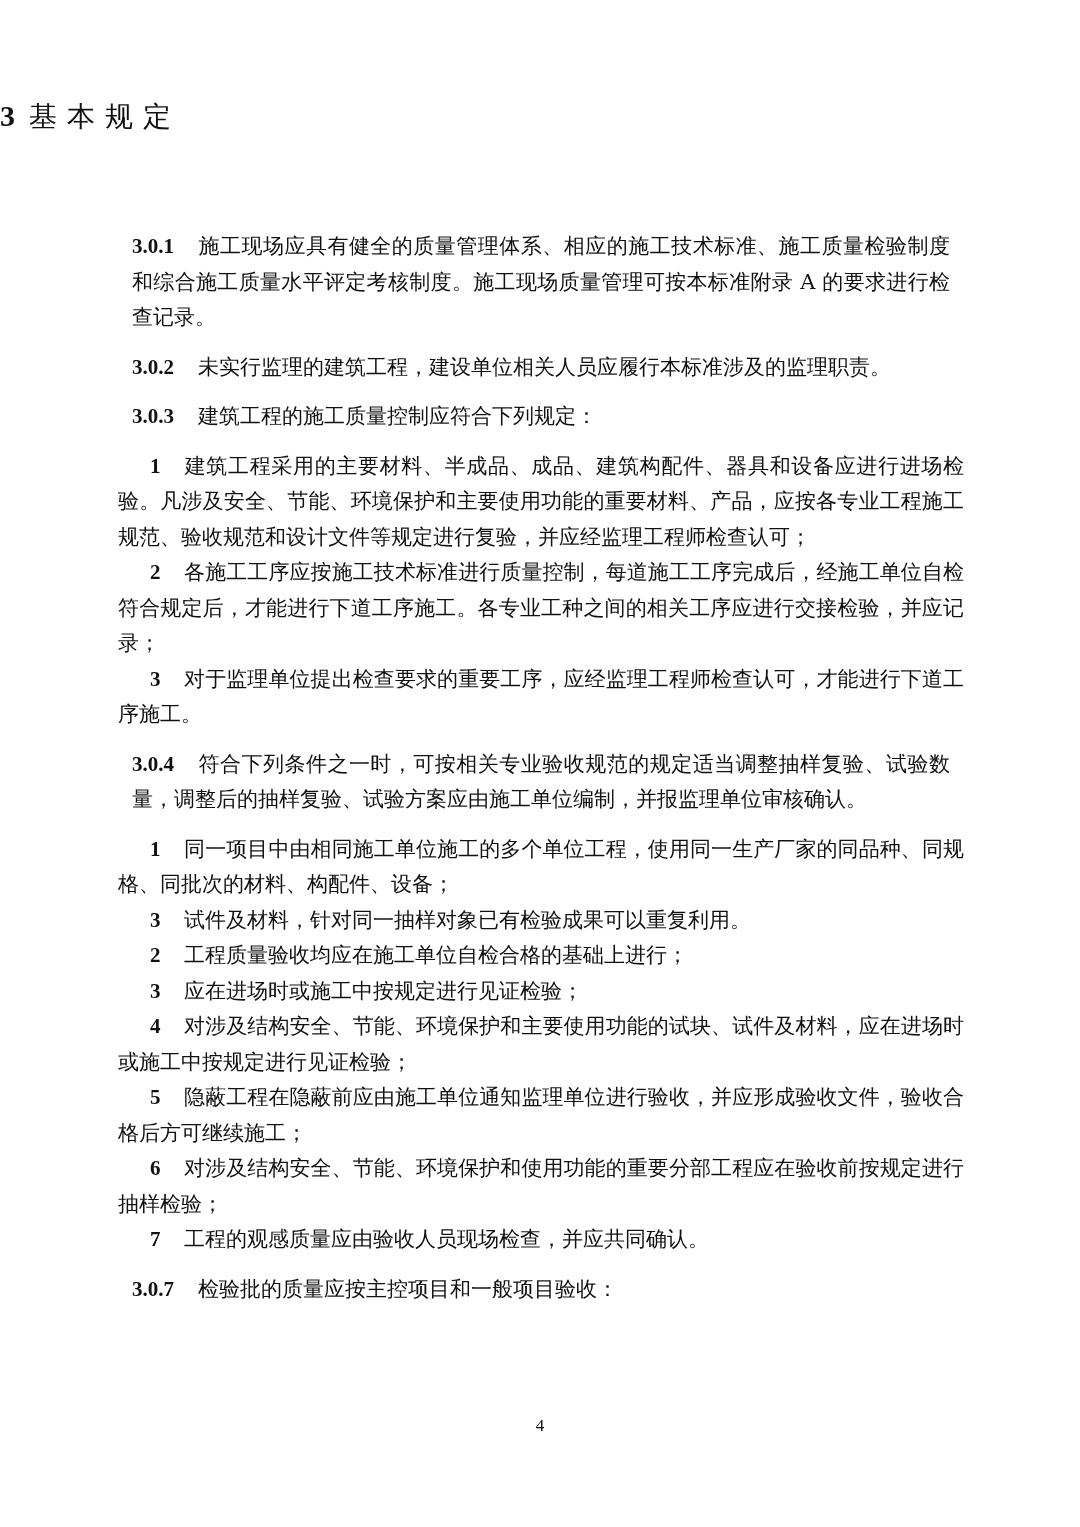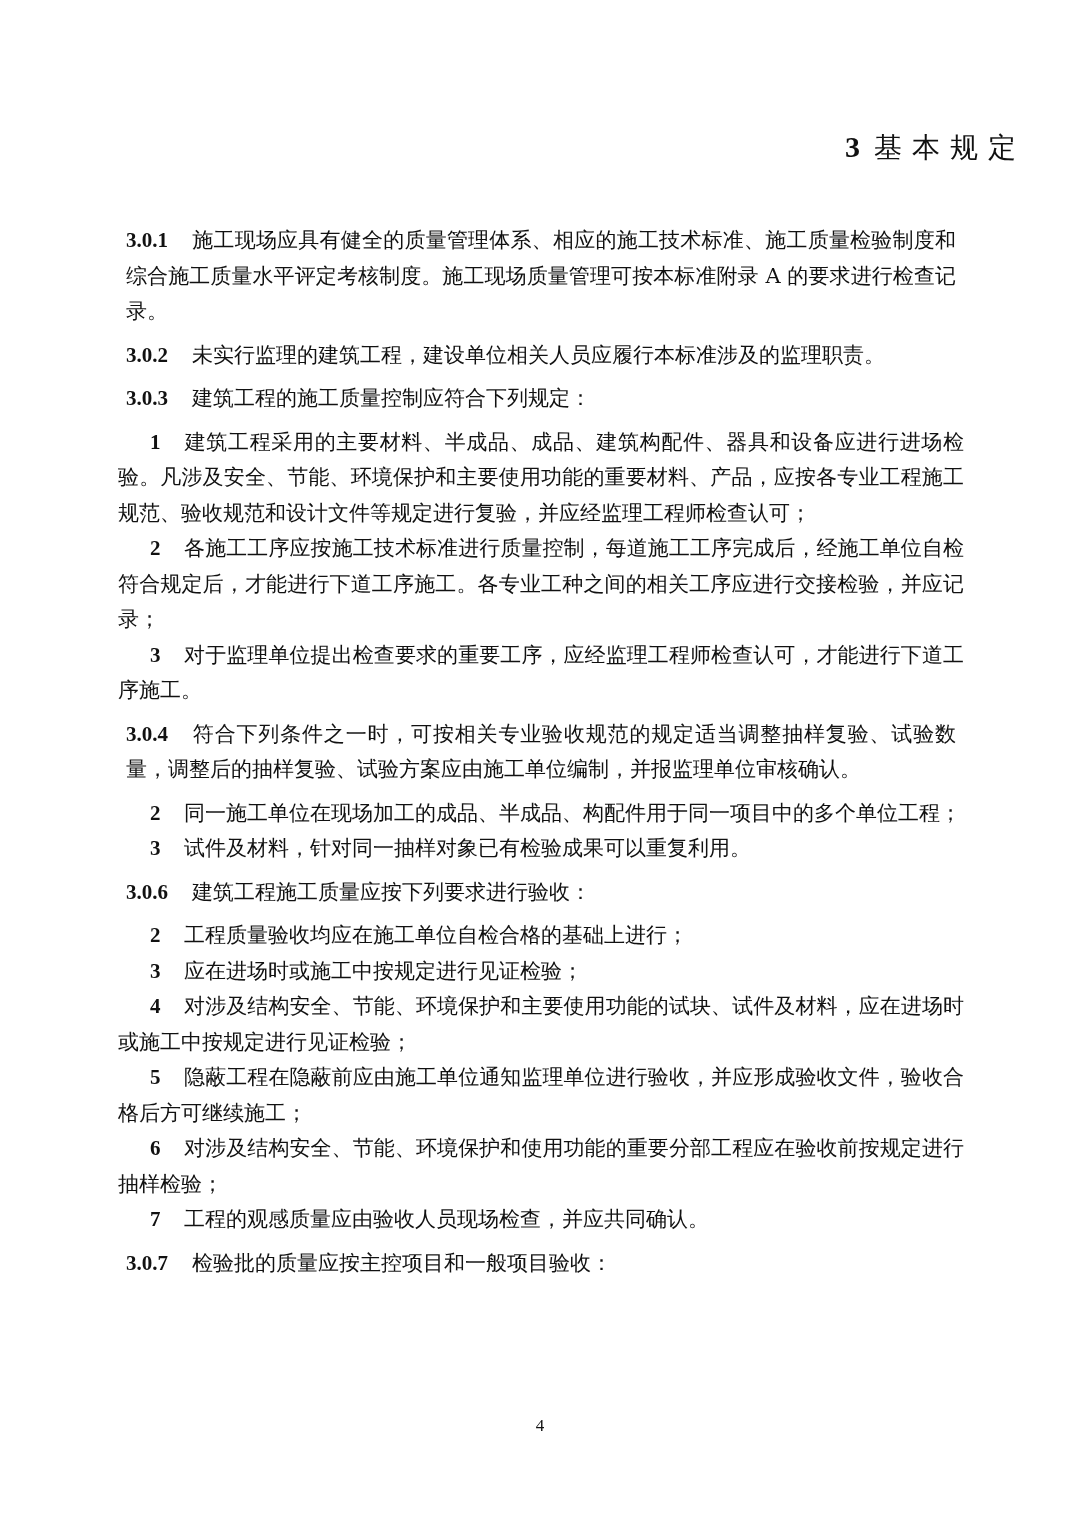--- a/index.html
+++ b/index.html
@@ -2,31 +2,31 @@
 <html><head>
 <meta charset="utf-8">
 <style>
   html, body { margin: 0; padding: 0; background: #ffffff; }
   body {
     width: 1080px; height: 1527px; position: relative; overflow: hidden;
     font-family: "DejaVu Serif", "Liberation Serif", serif;
     color: #111111;
   }
   .page-title {
-    position: absolute; top: 125px; left: 0; width: 1026px;
-    text-align: right; font-size: 28px; letter-spacing: 10px;
+    position: absolute; top: 94px; left: 0; width: 1026px;
+    text-align: left; font-size: 28px; letter-spacing: 10px;
     line-height: 44px;
   }
   .page-title .num { font-weight: bold; font-family: "Liberation Serif", serif; font-size: 30px; margin-right: 14px; letter-spacing: 0; }
   .content {
     position: absolute; top: 215px; left: 118px; width: 846px;
     font-size: 21px; line-height: 35.5px;
     text-align: justify;
   }
-  .para { margin: 8px; }
+  .para { margin: 14px; }
   .clause-no {
     font-family: "Liberation Serif", serif; font-weight: bold; font-size: 21px;
     display: inline-block; width: 66px;
   }
   .item { text-indent: 32px; margin: 0; }
   .item-no {
     font-family: "Liberation Serif", serif; font-weight: bold; font-size: 21px;
     display: inline-block; text-indent: 0; width: 34px;
   }
   .page-number {
@@ -54,27 +54,24 @@
   <p class="para">
     <span class="clause-no">3.0.3</span><span>建筑工程的施工质量控制应符合下列规定：</span>
   </p>
   <p class="item"><span class="item-no">1</span><span>建筑工程采用的主要材料、半成品、成品、建筑构配件、器具和设备应进行进场检验。凡涉及安全、节能、环境保护和主要使用功能的重要材料、产品，应按各专业工程施工规范、验收规范和设计文件等规定进行复验，并应经监理工程师检查认可；</span></p>
   <p class="item"><span class="item-no">2</span><span>各施工工序应按施工技术标准进行质量控制，每道施工工序完成后，经施工单位自检符合规定后，才能进行下道工序施工。各专业工种之间的相关工序应进行交接检验，并应记录；</span></p>
   <p class="item"><span class="item-no">3</span><span>对于监理单位提出检查要求的重要工序，应经监理工程师检查认可，才能进行下道工序施工。</span></p>
 
   <p class="para">
     <span class="clause-no">3.0.4</span><span>符合下列条件之一时，可按相关专业验收规范的规定适当调整抽样复验、试验数量，调整后的抽样复验、试验方案应由施工单位编制，并报监理单位审核确认。</span>
   </p>
-  <p class="item"><span class="item-no">2</span><span>同一施工单位在现场加工的成品、半成品、构配件用于同一项目中的多个单位工程；</span></p>
+  <p class="item"><span class="item-no">1</span><span>同一项目中由相同施工单位施工的多个单位工程，使用同一生产厂家的同品种、同规格、同批次的材料、构配件、设备；</span></p>
   <p class="item"><span class="item-no">3</span><span>试件及材料，针对同一抽样对象已有检验成果可以重复利用。</span></p>
 
 
-  <p class="para">
-    <span class="clause-no">3.0.6</span><span>建筑工程施工质量应按下列要求进行验收：</span>
-  </p>
   <p class="item"><span class="item-no">2</span><span>工程质量验收均应在施工单位自检合格的基础上进行；</span></p>
   <p class="item"><span class="item-no">3</span><span>应在进场时或施工中按规定进行见证检验；</span></p>
   <p class="item"><span class="item-no">4</span><span>对涉及结构安全、节能、环境保护和主要使用功能的试块、试件及材料，应在进场时或施工中按规定进行见证检验；</span></p>
   <p class="item"><span class="item-no">5</span><span>隐蔽工程在隐蔽前应由施工单位通知监理单位进行验收，并应形成验收文件，验收合格后方可继续施工；</span></p>
   <p class="item"><span class="item-no">6</span><span>对涉及结构安全、节能、环境保护和使用功能的重要分部工程应在验收前按规定进行抽样检验；</span></p>
   <p class="item"><span class="item-no">7</span><span>工程的观感质量应由验收人员现场检查，并应共同确认。</span></p>
 
   <p class="para">
     <span class="clause-no">3.0.7</span><span>检验批的质量应按主控项目和一般项目验收：</span>
   </p>

